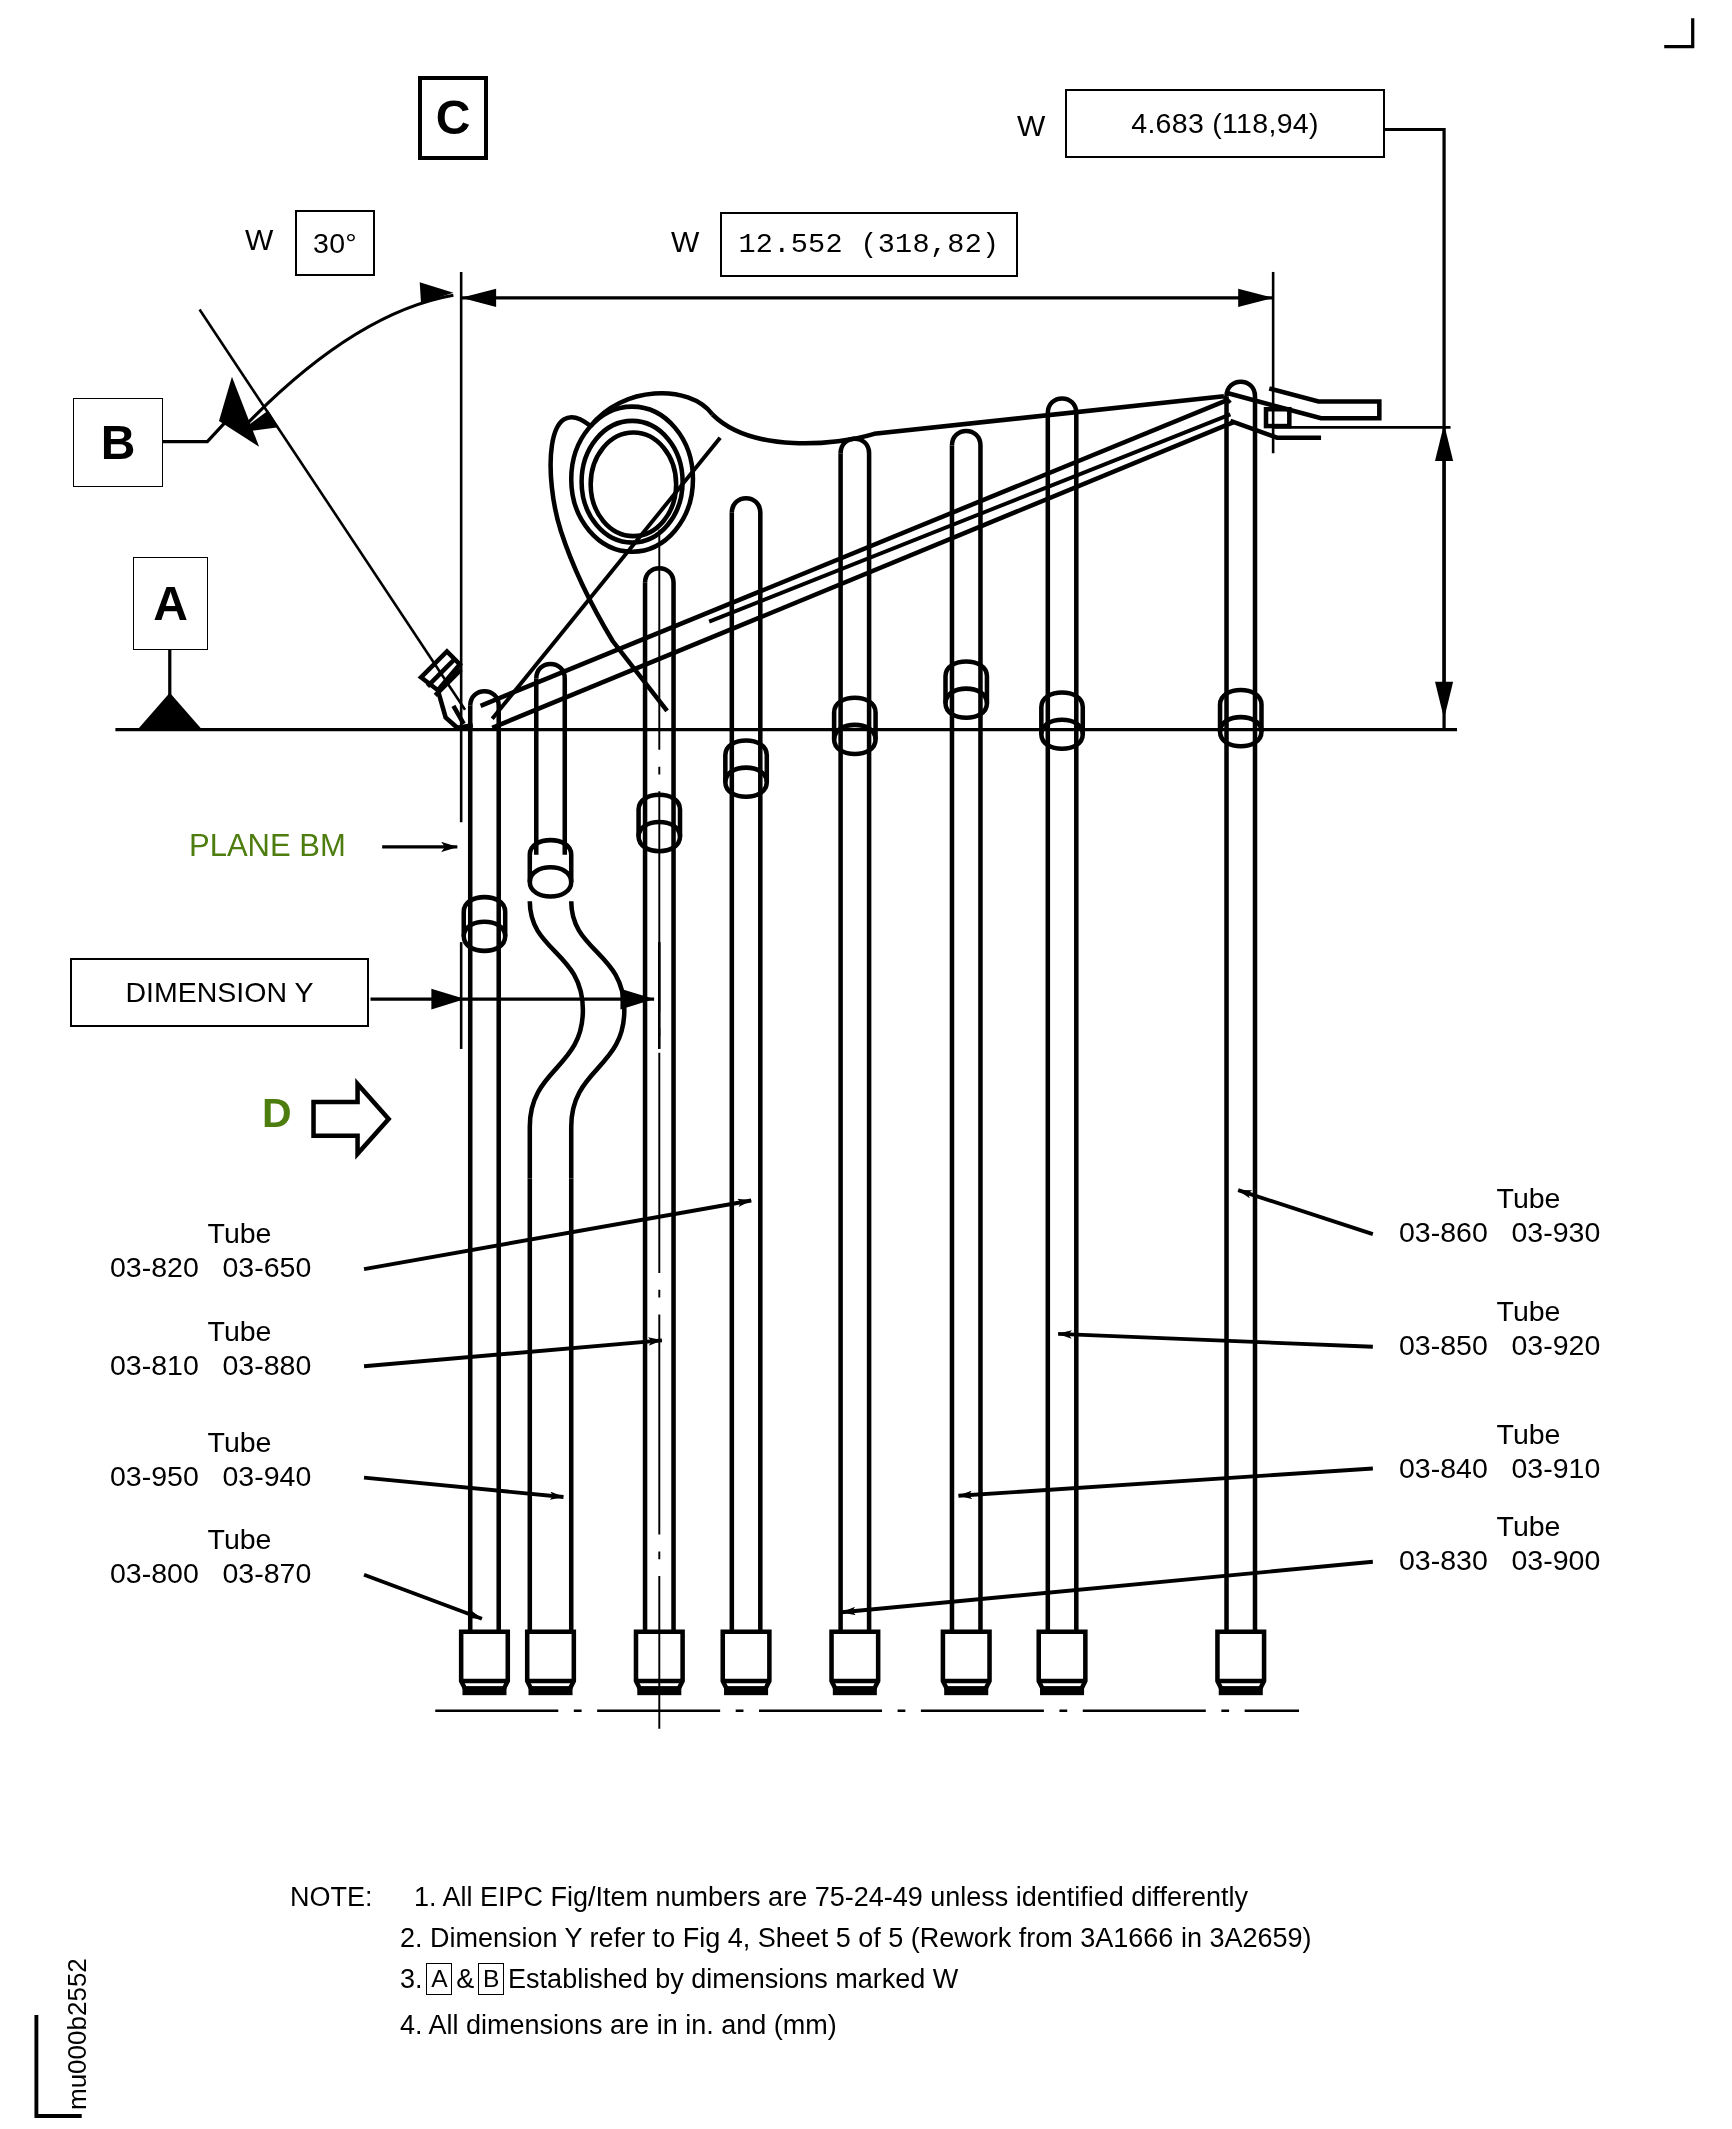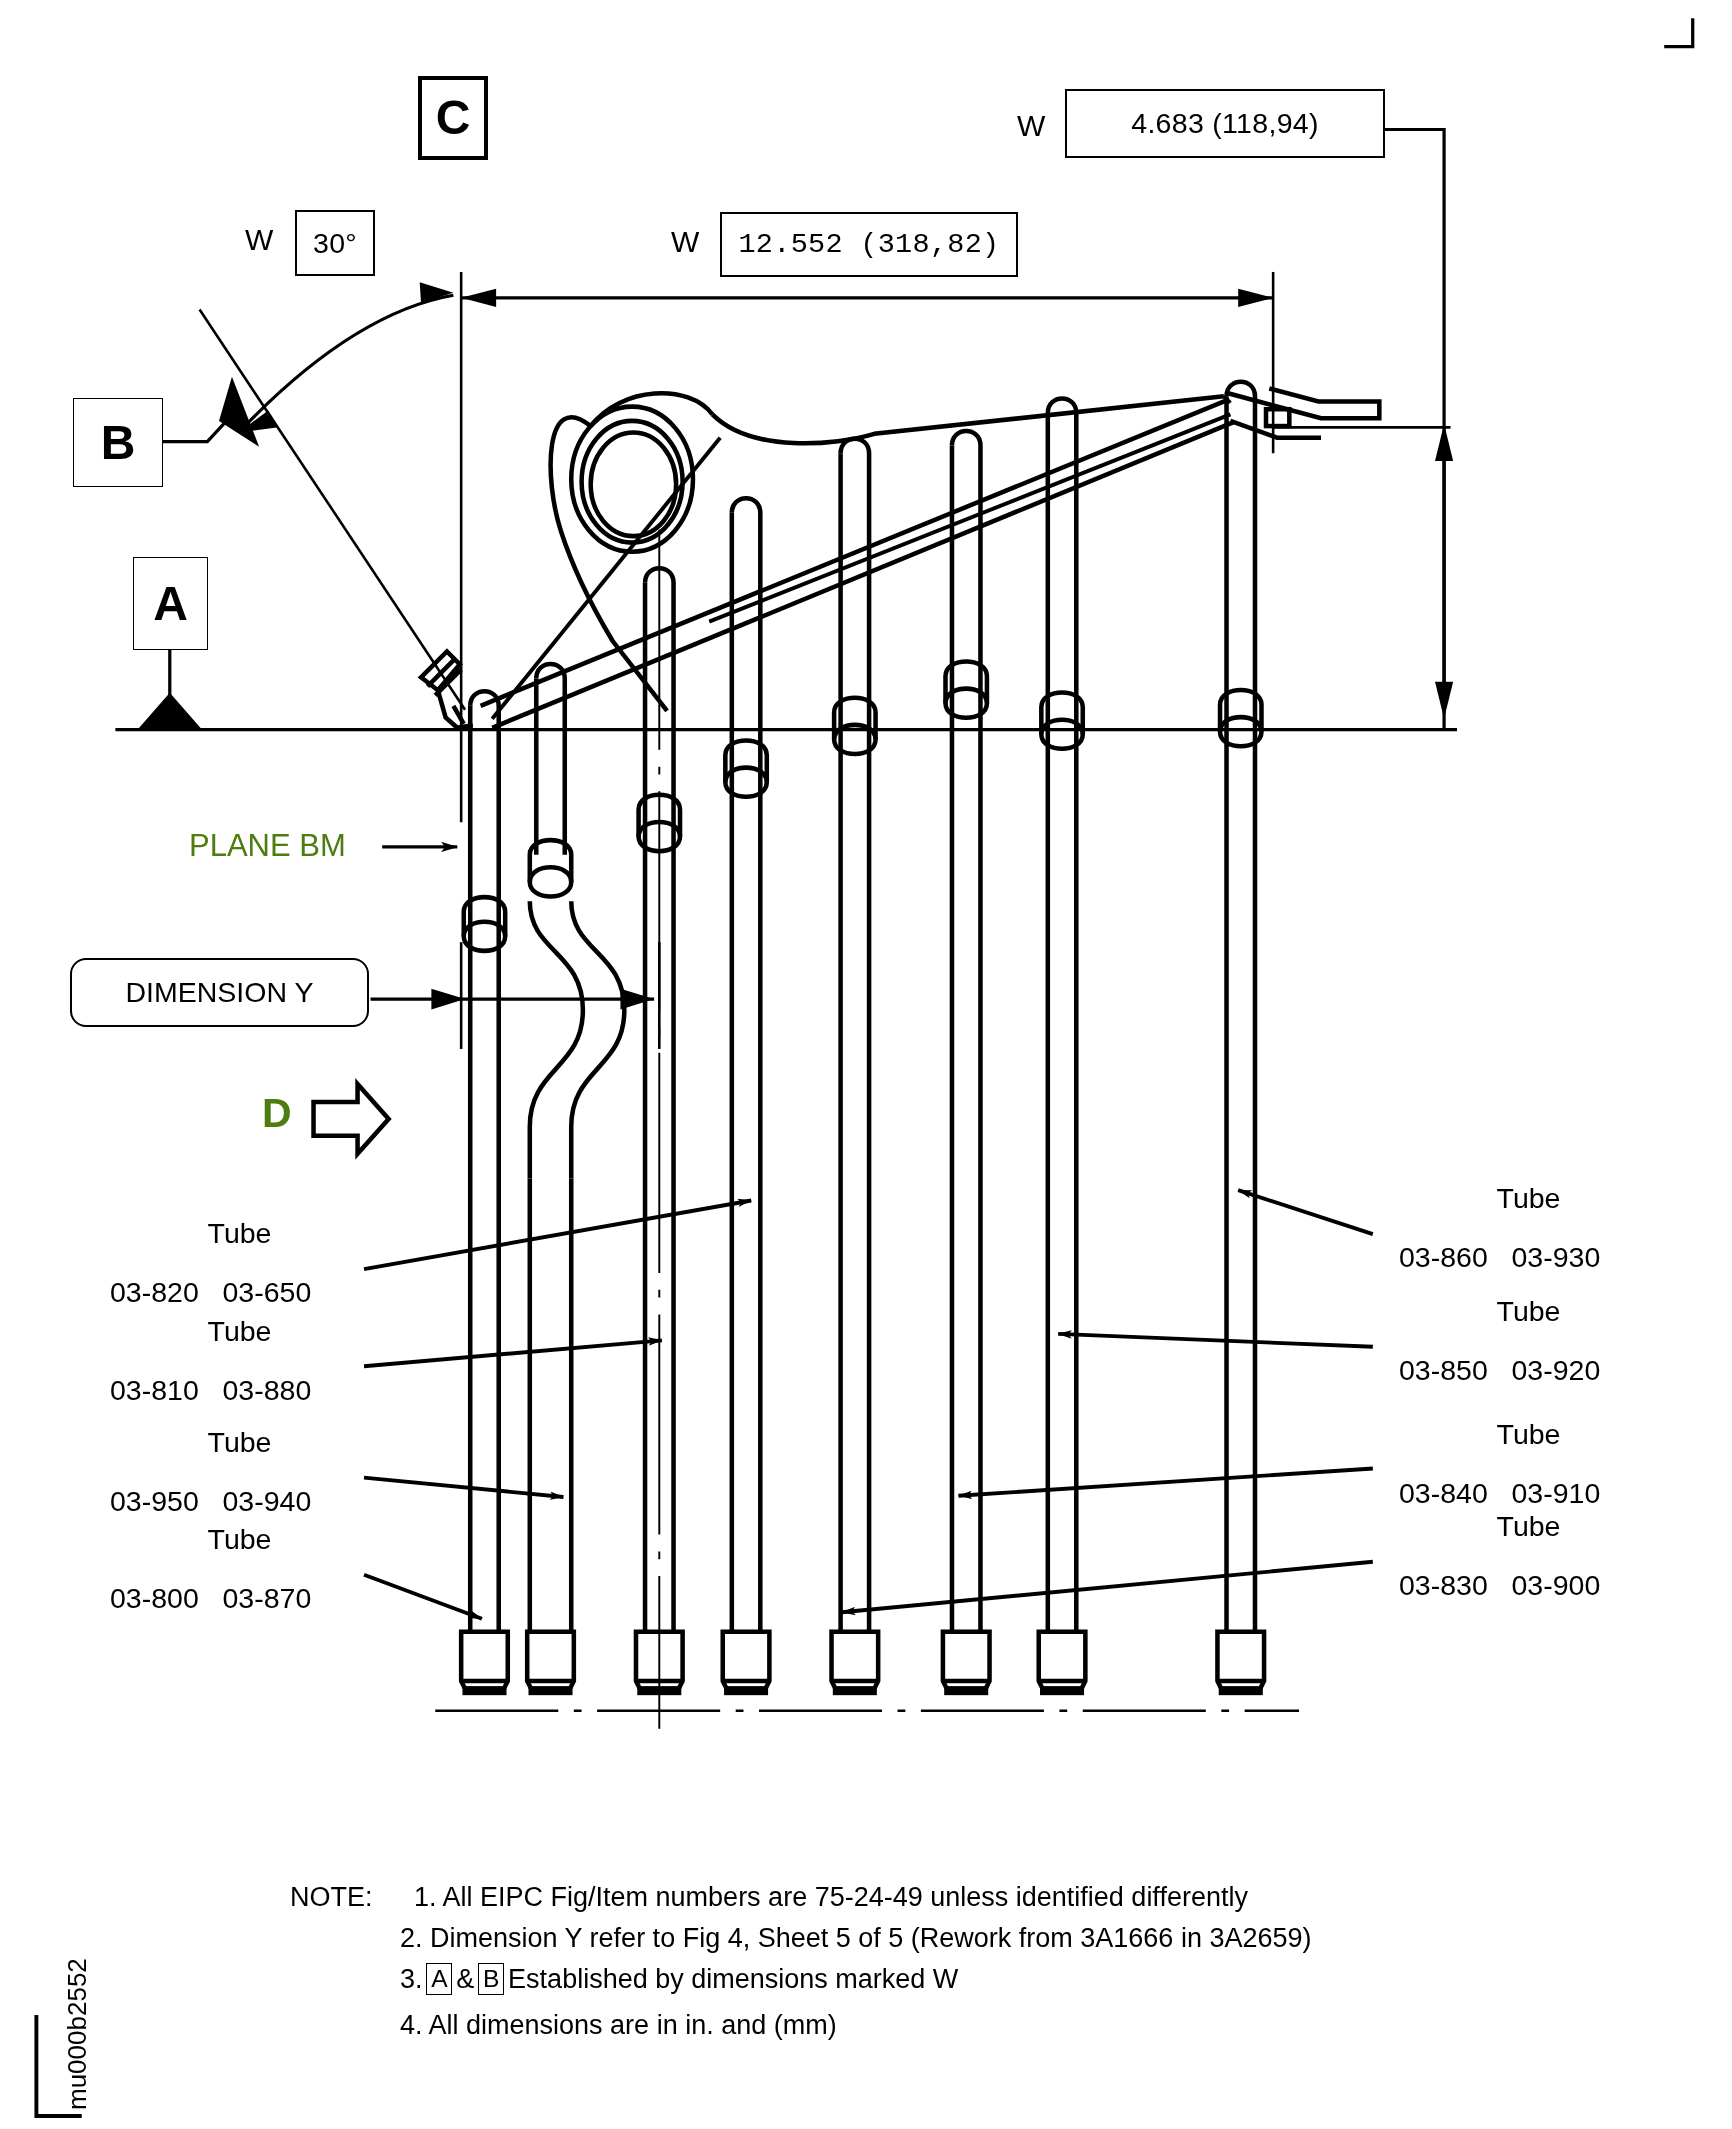--- a/index.html
+++ b/index.html
@@ -12,21 +12,21 @@
   .fbox{position:absolute;border:1.9px solid #000;background:#fff;display:flex;align-items:center;justify-content:center;}
   .fbox.thick{border-width:4.5px;}
   .dimbox{position:absolute;border:2.6px solid #000;background:#fff;display:flex;align-items:center;justify-content:center;font-size:28.5px;letter-spacing:0.3px;}
   .plainbox{position:absolute;border:2.6px solid #000;background:#fff;display:flex;align-items:center;justify-content:center;font-size:28.5px;}
 
   .wlab{position:absolute;font-size:30px;}
   .bigltr{font-size:48px;font-weight:bold;line-height:1;}
 
   .tubelab{position:absolute;font-size:28.5px;line-height:1.18;}
   .tubelab .t1{display:block;}
-  .tubelab .t2{display:block;white-space:pre;margin-top:25px;}
+  .tubelab .t2{display:block;white-space:pre;}
   .tl-left{text-align:left;}
   .tl-right{text-align:left;}
   .noteline{position:absolute;font-size:27px;white-space:pre;display:flex;align-items:center;}
   .inlinebox{display:inline-flex;align-items:center;justify-content:center;border:1.9px solid #000;width:26px;height:32px;margin:0 3.9px;font-size:24.6px;line-height:1;box-sizing:border-box;}
 
   .vid{position:absolute;font-size:26px;transform:rotate(-90deg);transform-origin:left top;white-space:pre;}
 </style>
 </head>
 <body>
 <div id="sheet">
@@ -267,21 +267,21 @@
 <div class="fbox" style="left:73px;top:398px;width:88px;height:87px;">
   <span class="bigltr">B</span>
 </div>
 
 <div class="fbox" style="left:133px;top:557px;width:73px;height:91px;">
   <span class="bigltr">A</span>
 </div>
 
 <div class="txt" style="left:189px;top:828px;font-size:31px;">PLANE BM</div>
 
-<div class="plainbox" style="left:70px;top:958px;width:295px;height:65px;border-radius:16px;">
+<div class="plainbox" style="left:70px;top:958px;width:295px;height:65px;">
   <span>DIMENSION Y</span>
 </div>
 
 <div class="txt bigltr" style="left:262px;top:1093px;font-size:41px;font-weight:bold;">D</div>
 
 <div class="tubelab tl-left" style="left:110px;top:1217px;width:259px;">
   <span class="t1" style="display:block;text-align:center;">Tube</span>
   <span class="t2">03-820   03-650</span>
 </div>
 <div class="tubelab tl-left" style="left:110px;top:1315px;width:259px;">

